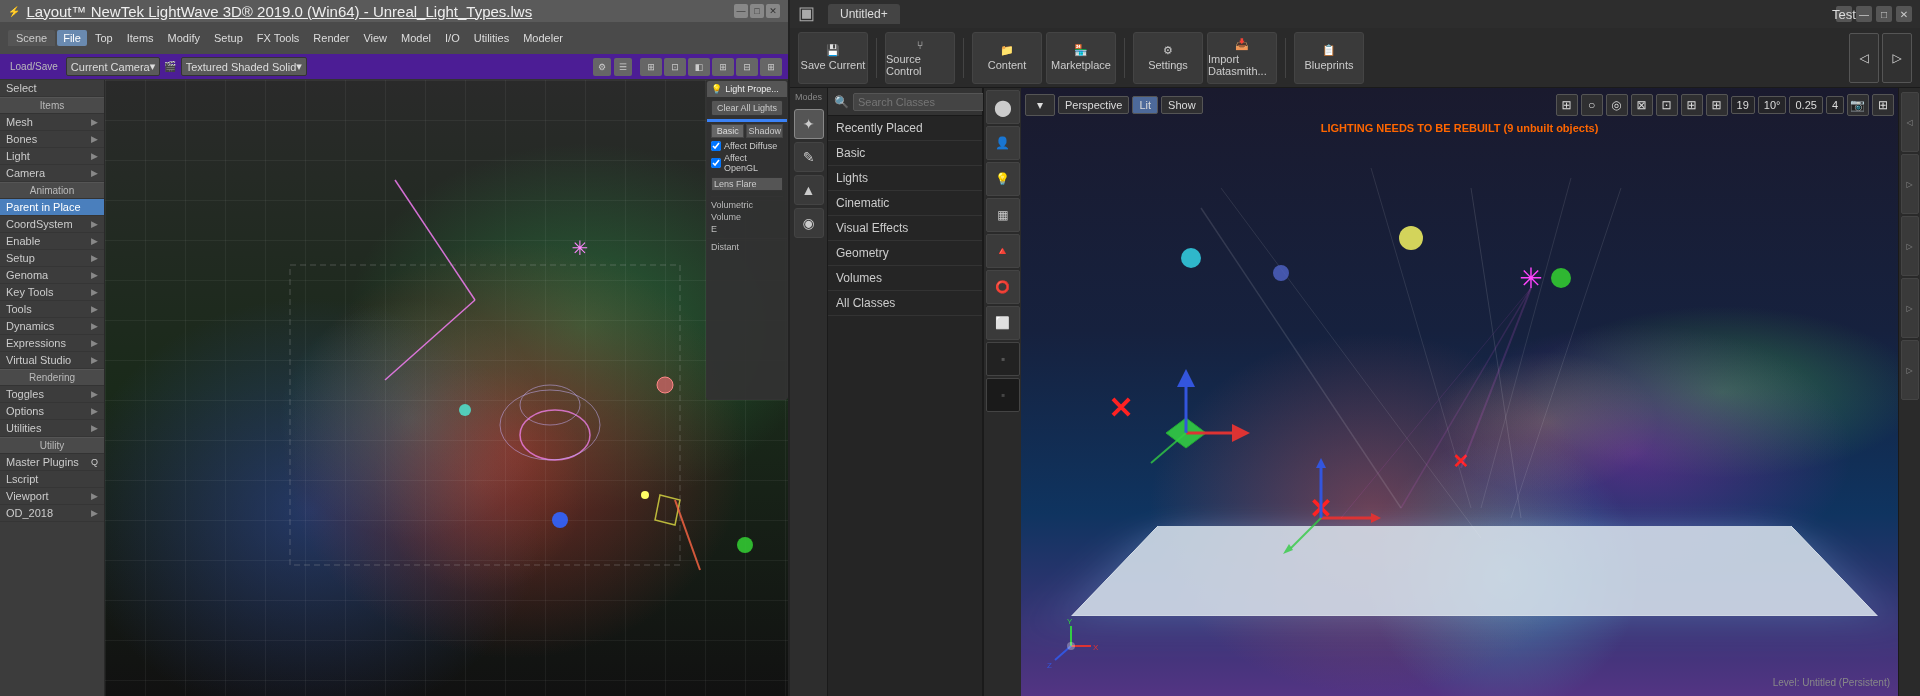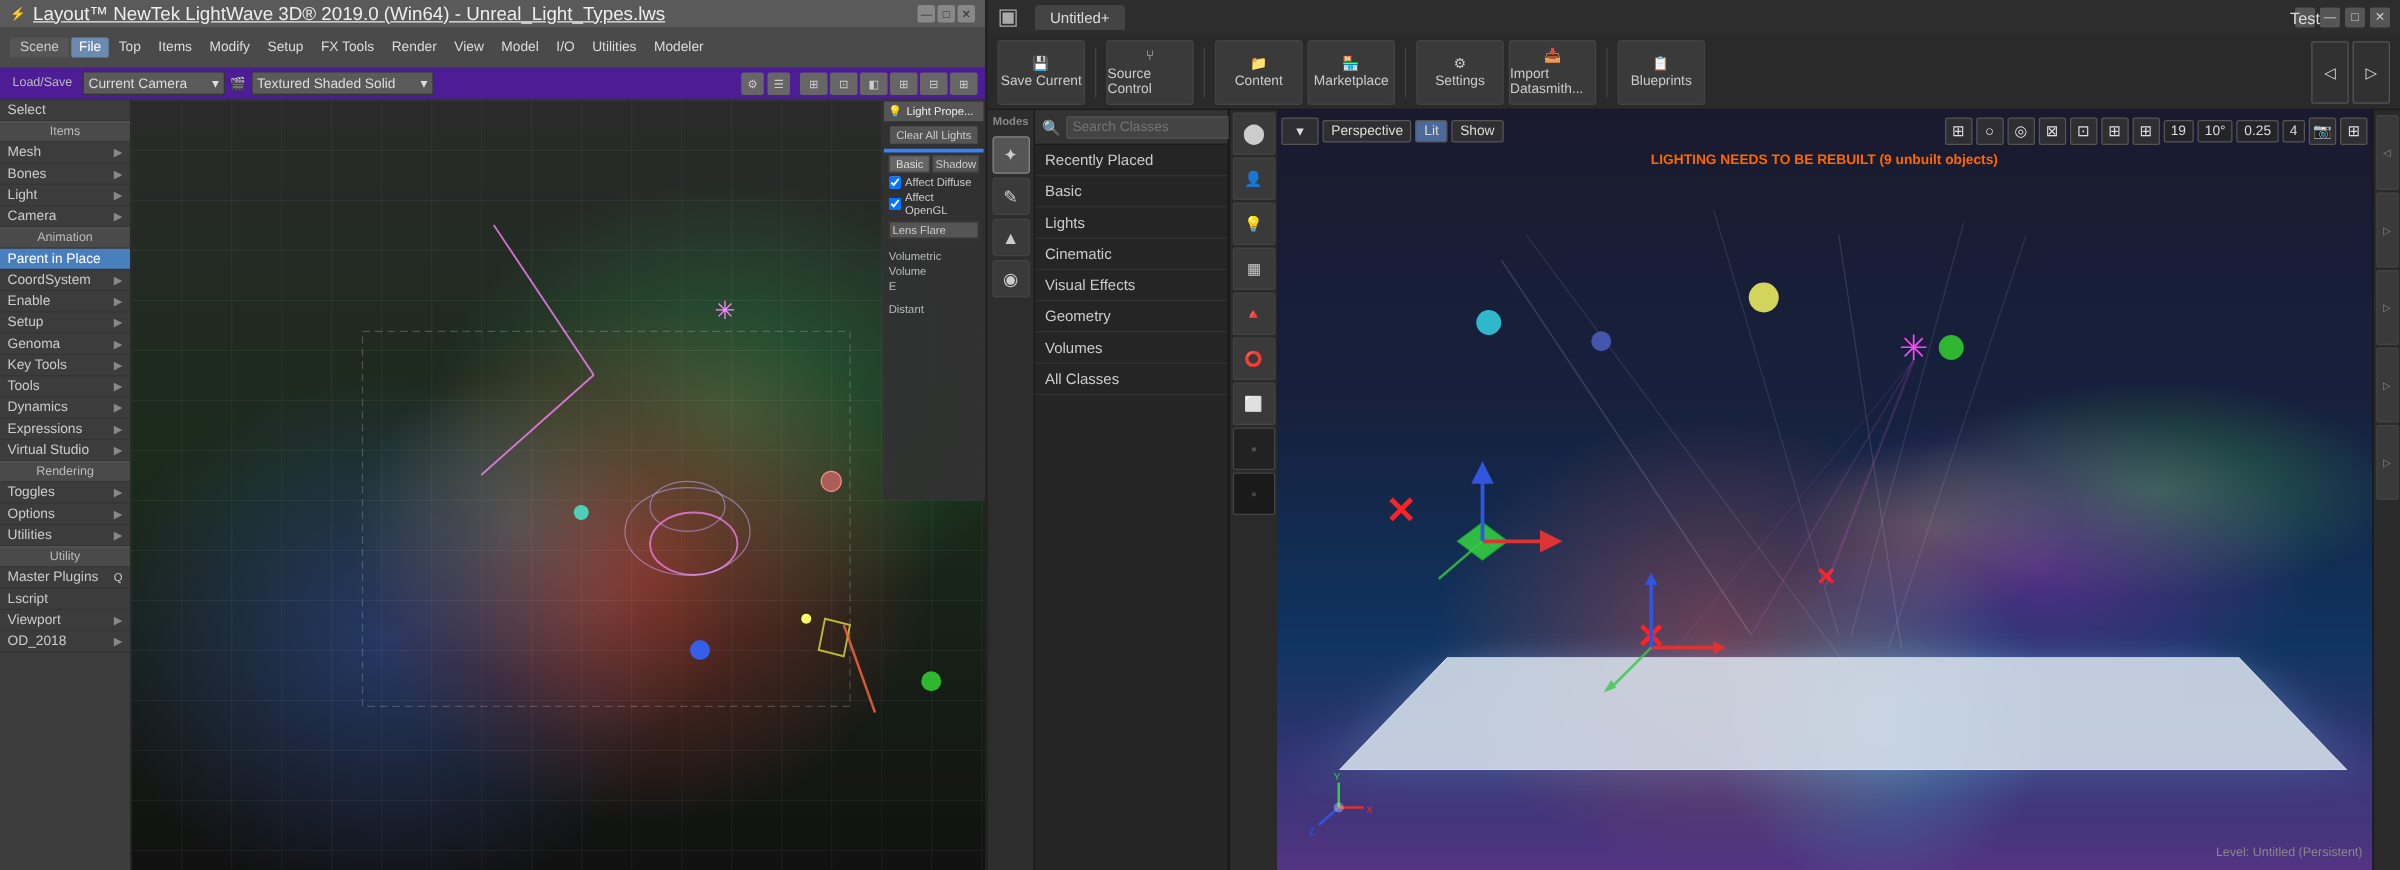--- a/index.html
+++ b/index.html
@@ -58,21 +58,21 @@
       gap: 4px;
       border-bottom: 1px solid #333;
     }
     .lw-dropdown {
       display: flex;
       align-items: center;
       background: #5a5a5a;
       border: 1px solid #333;
       padding: 2px 4px;
       border-radius: 2px;
-      gap: 20px;
+      gap: 0;
       cursor: pointer;
     }
     .lw-dropdown span { font-size: 11px; color: #ddd; }
     .lw-settings-icons { margin-left: auto; display: flex; gap: 3px; }
     .lw-icon-btn { width: 18px; height: 18px; background: #666; border-radius: 2px; display: flex; align-items: center; justify-content: center; font-size: 9px; cursor: pointer; }
 
     #lw-content {
       display: flex;
       flex: 1;
       overflow: hidden;
@@ -725,21 +725,21 @@
     </div>
     <div style="margin-left:auto;display:flex;gap:3px;">
       <div class="ue-vp-icon-btn" style="width:30px;height:50px;">◁</div>
       <div class="ue-vp-icon-btn" style="width:30px;height:50px;">▷</div>
     </div>
   </div>
 
   <div id="ue-main">
 
     <div id="ue-modes">
-      <div style="font-size:9px;color:#888;margin-bottom:4px;font-weight:bold;">Modes</div>
+      <div style="font-size:9px;color:#888;margin-bottom:4px;">Modes</div>
       <div class="ue-mode-btn active">✦</div>
       <div class="ue-mode-btn">✎</div>
       <div class="ue-mode-btn">▲</div>
       <div class="ue-mode-btn">◉</div>
     </div>
 
     <div id="ue-place">
       <div id="ue-search-bar">
         <span style="font-size:12px;color:#888;">🔍</span>
         <input type="text" placeholder="Search Classes" style="">

